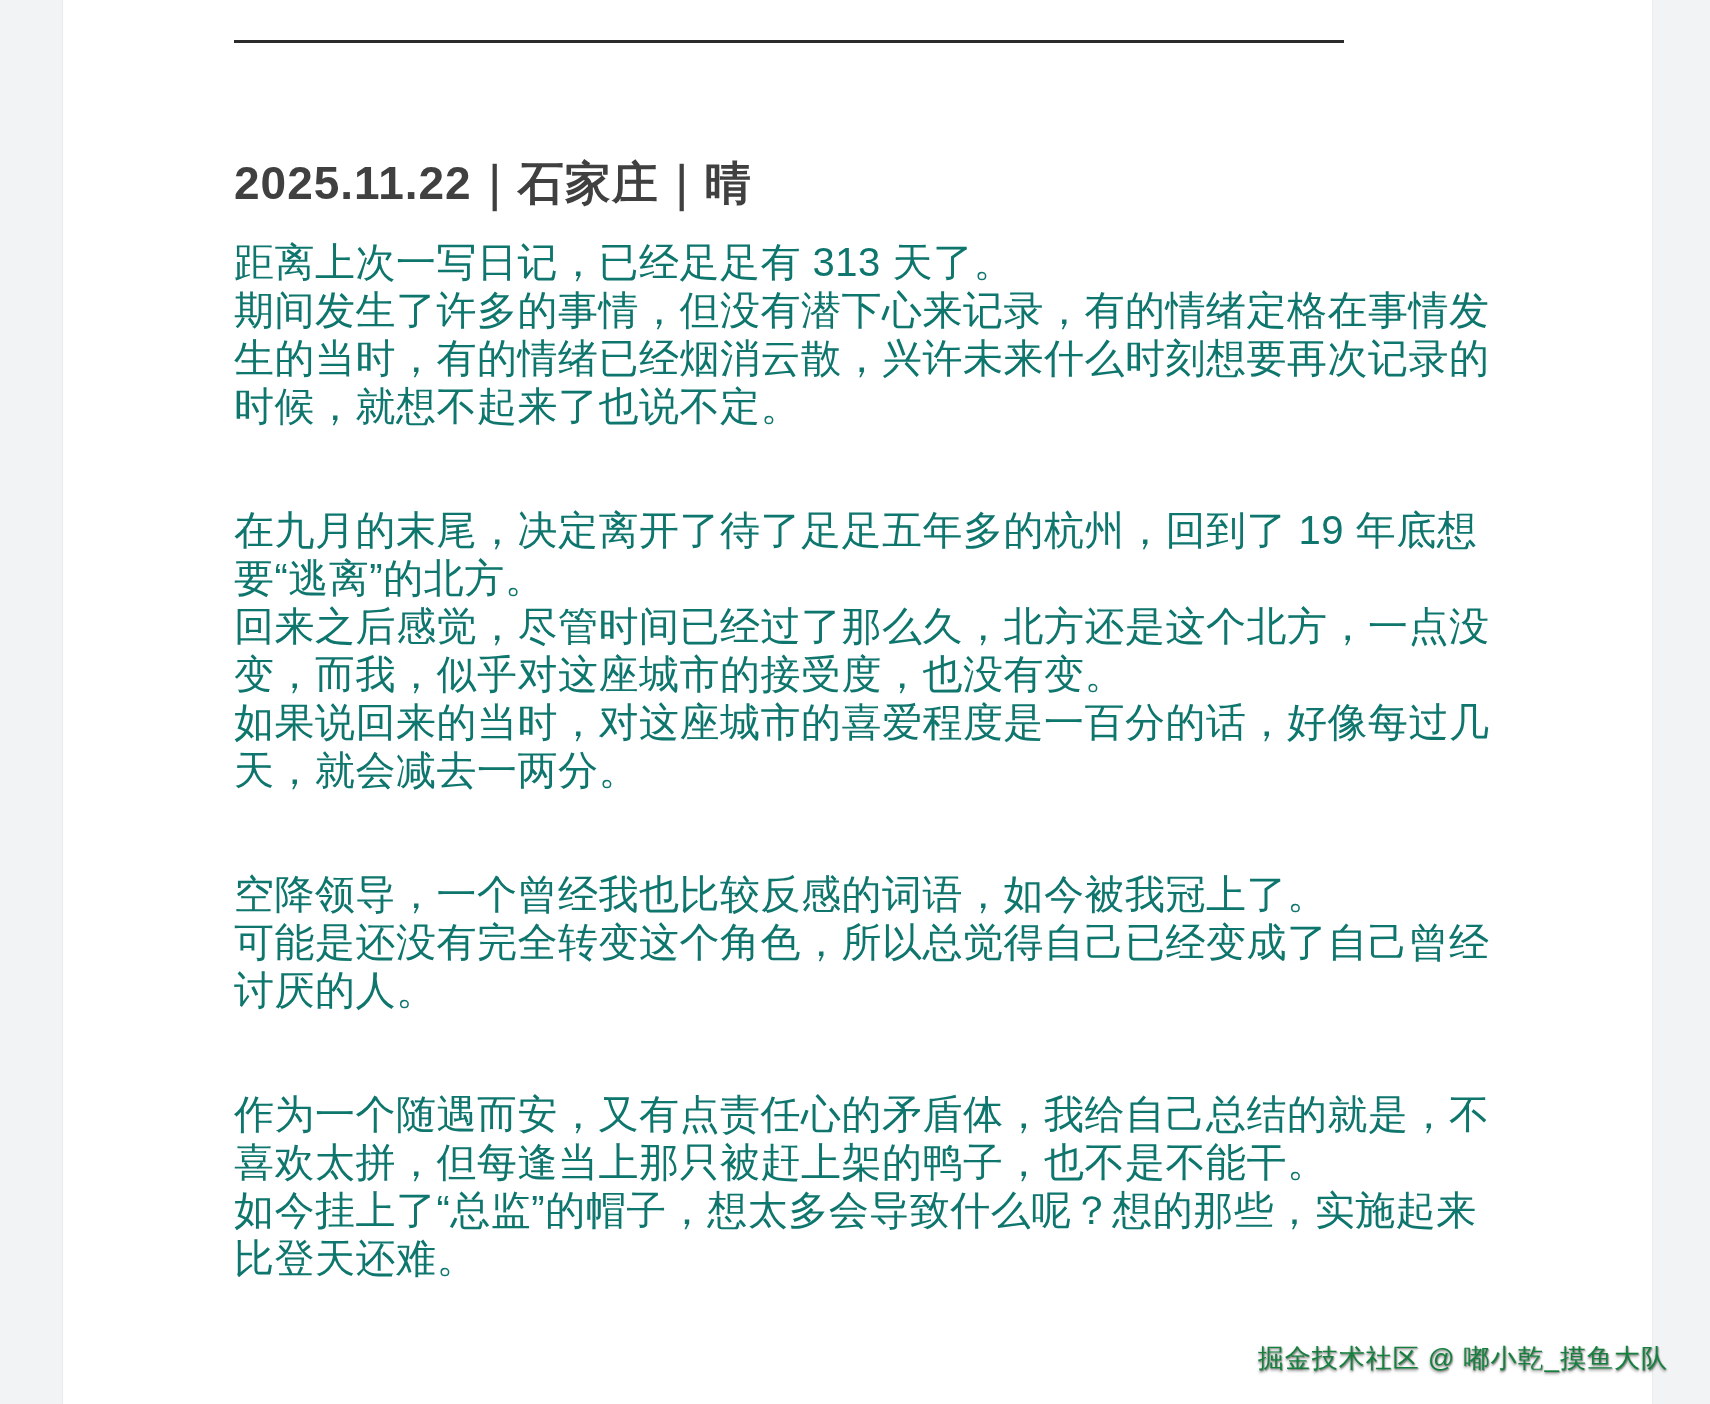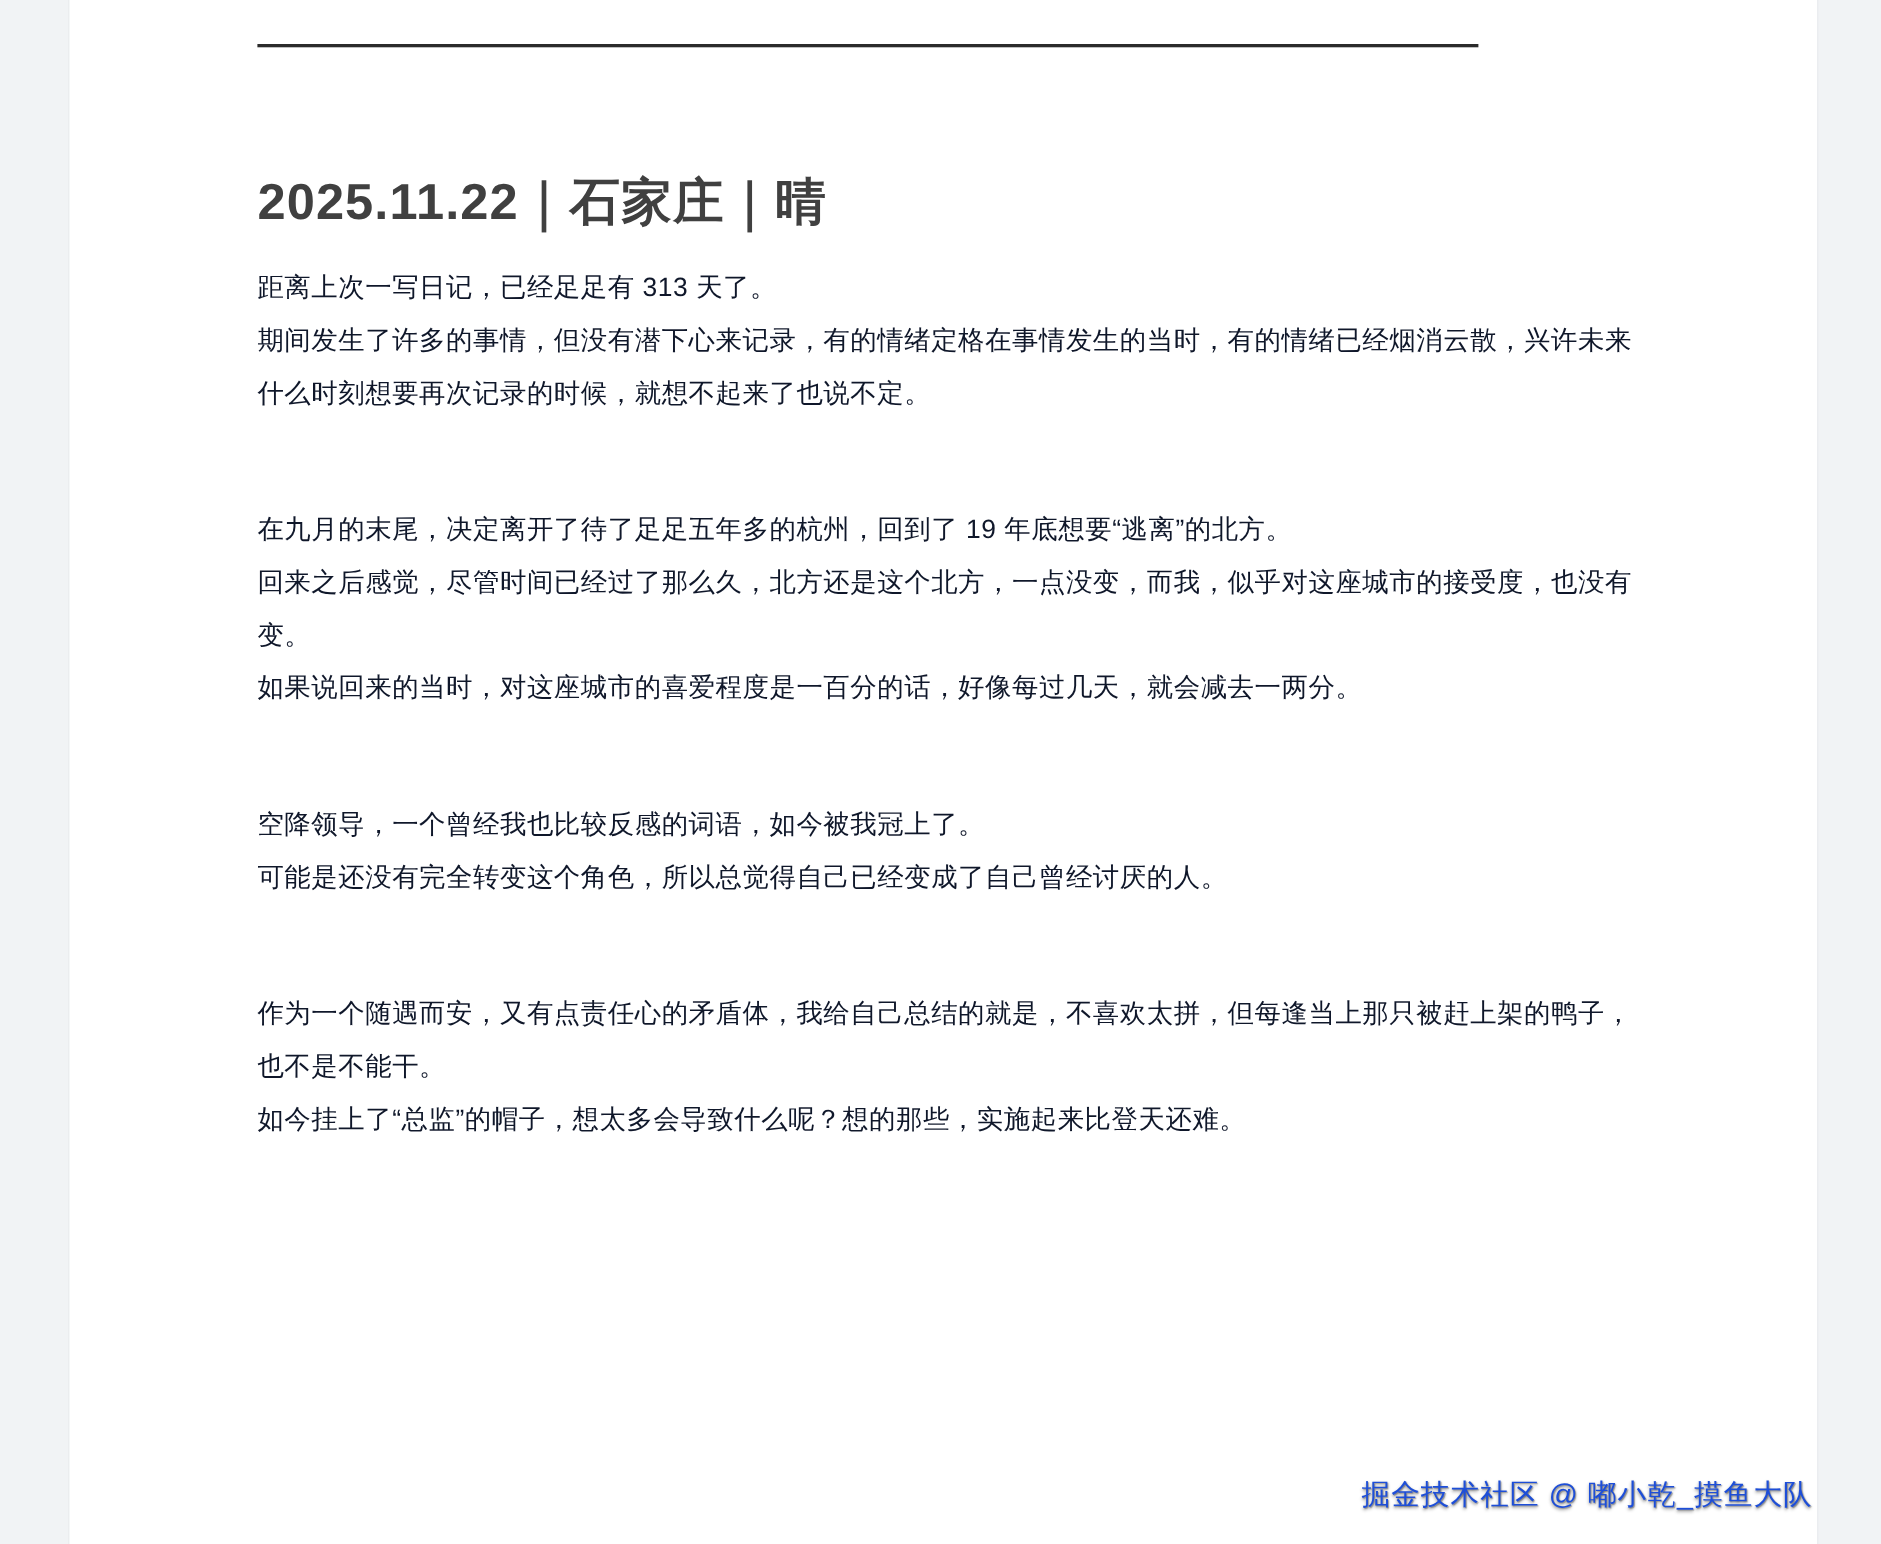--- a/index.html
+++ b/index.html
@@ -33,33 +33,33 @@
   .title {
     margin: 113px 0 0 0;
     font-size: 46px;
     font-weight: 700;
     line-height: 1.2;
     letter-spacing: 1px;
     color: #404040;
   }
   .para {
     margin: 0 0 76px 0;
-    font-size: 24px;
+    font-size: 40px;
     line-height: 48px;
     letter-spacing: 0.5px;
-    color: #0f172a;
+    color: #0f766e;
     white-space: pre-line;
   }
   .para.first { margin-top: 27px; }
   .watermark {
     position: absolute;
-    right: 62px; bottom: 28px;
+    right: 42px; bottom: 28px;
     font-size: 26px;
     letter-spacing: 1px;
-    color: #1d4ed8;
+    color: #15803d;
     text-shadow: 0 2px 3px rgba(0,0,0,0.45), 1px 1px 1px rgba(0,0,0,0.3);
   }
 </style>
 </head>
 <body>
 
 <div class="strip left"></div>
 <div class="strip right"></div>
 
 <div class="content">

